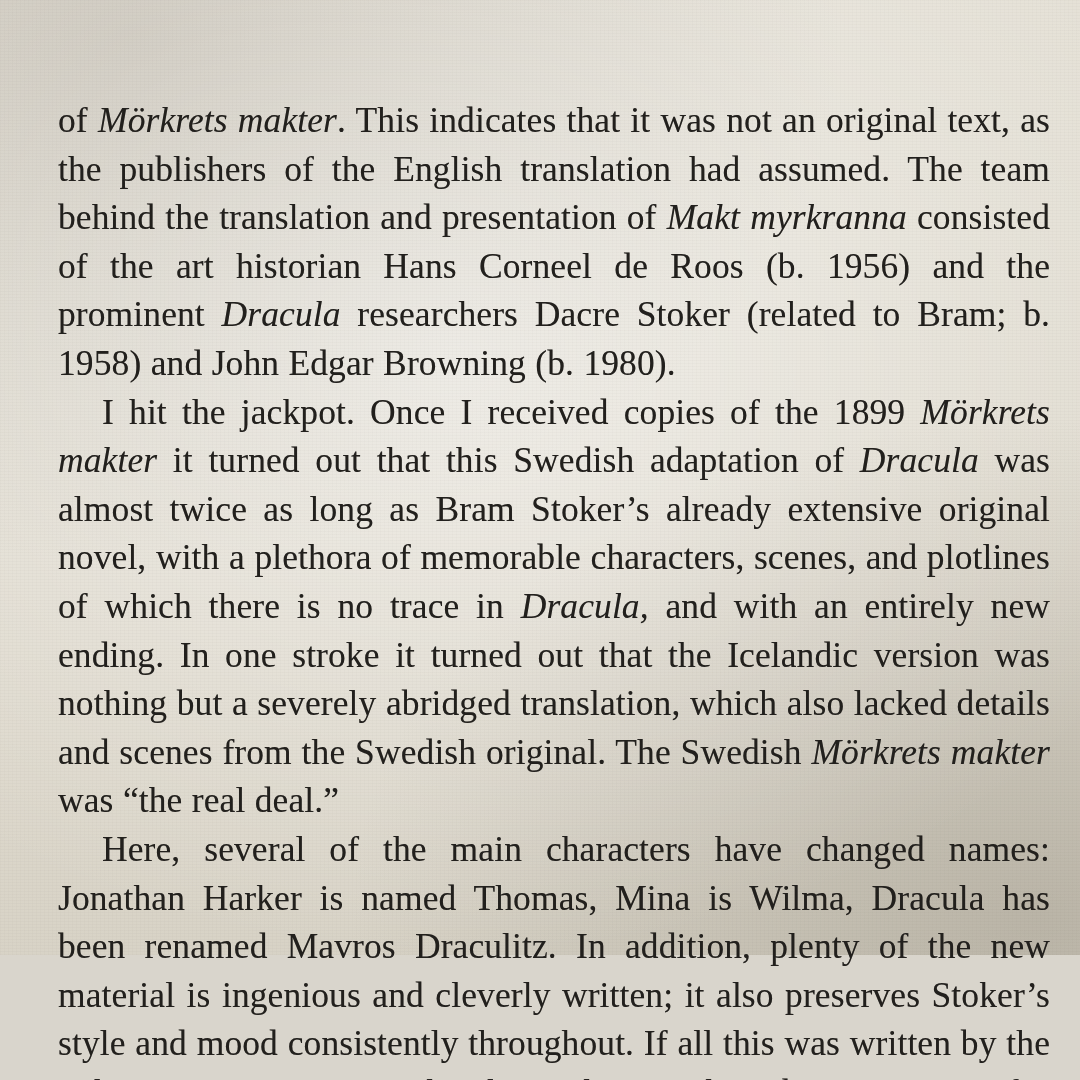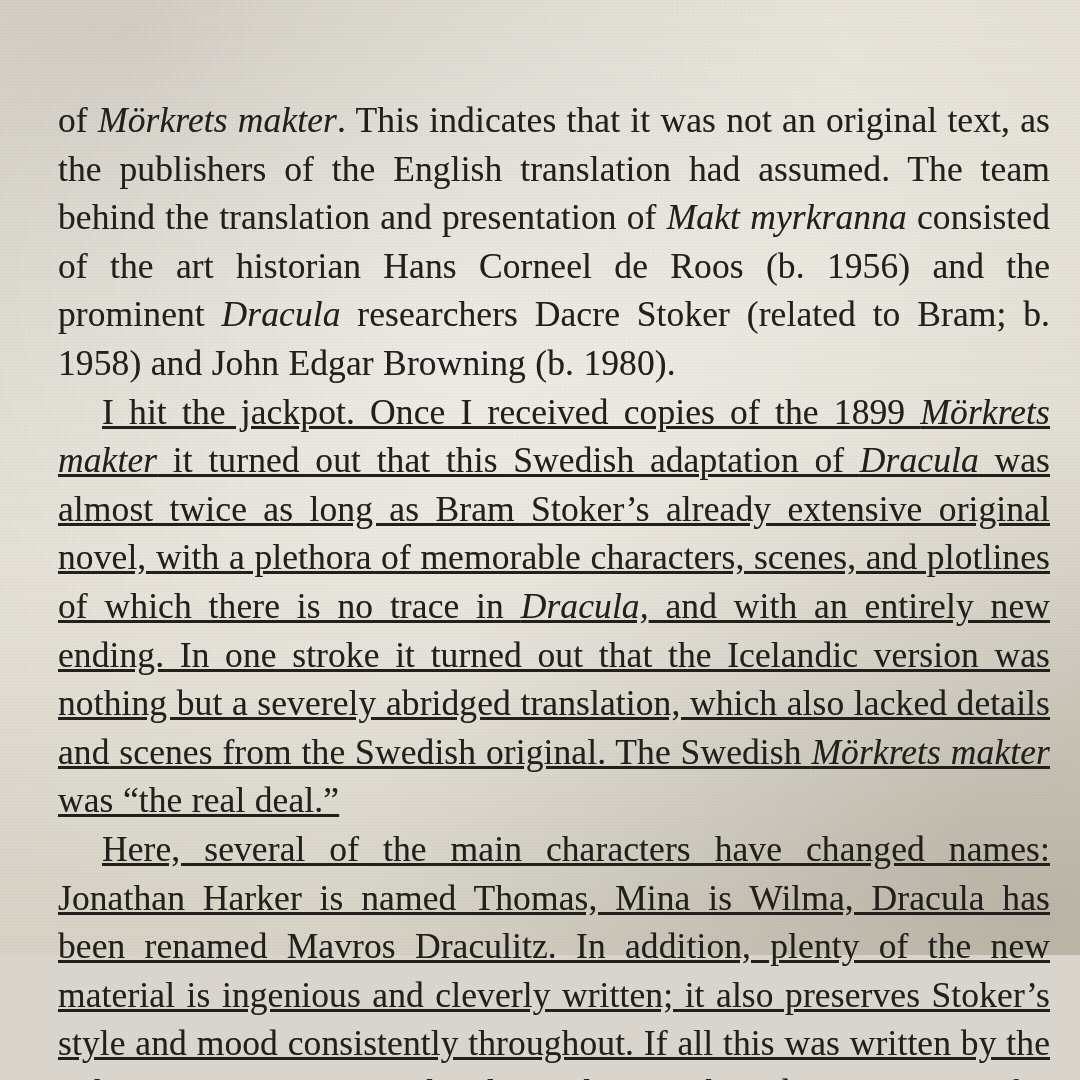--- a/index.html
+++ b/index.html
@@ -48,21 +48,20 @@
     text-justify: inter-word;
     letter-spacing: 0.1px;
     word-spacing: 0.4px;
   }
   .para {
     margin: 0;
     text-indent: 0;
   }
   .para.indented {
     text-indent: 44px;
-    text-decoration: underline;
   }
   .para em {
     font-style: italic;
   }
   .last-line-wide {
     
     text-align: justify;
   }
   
   .text-column {

